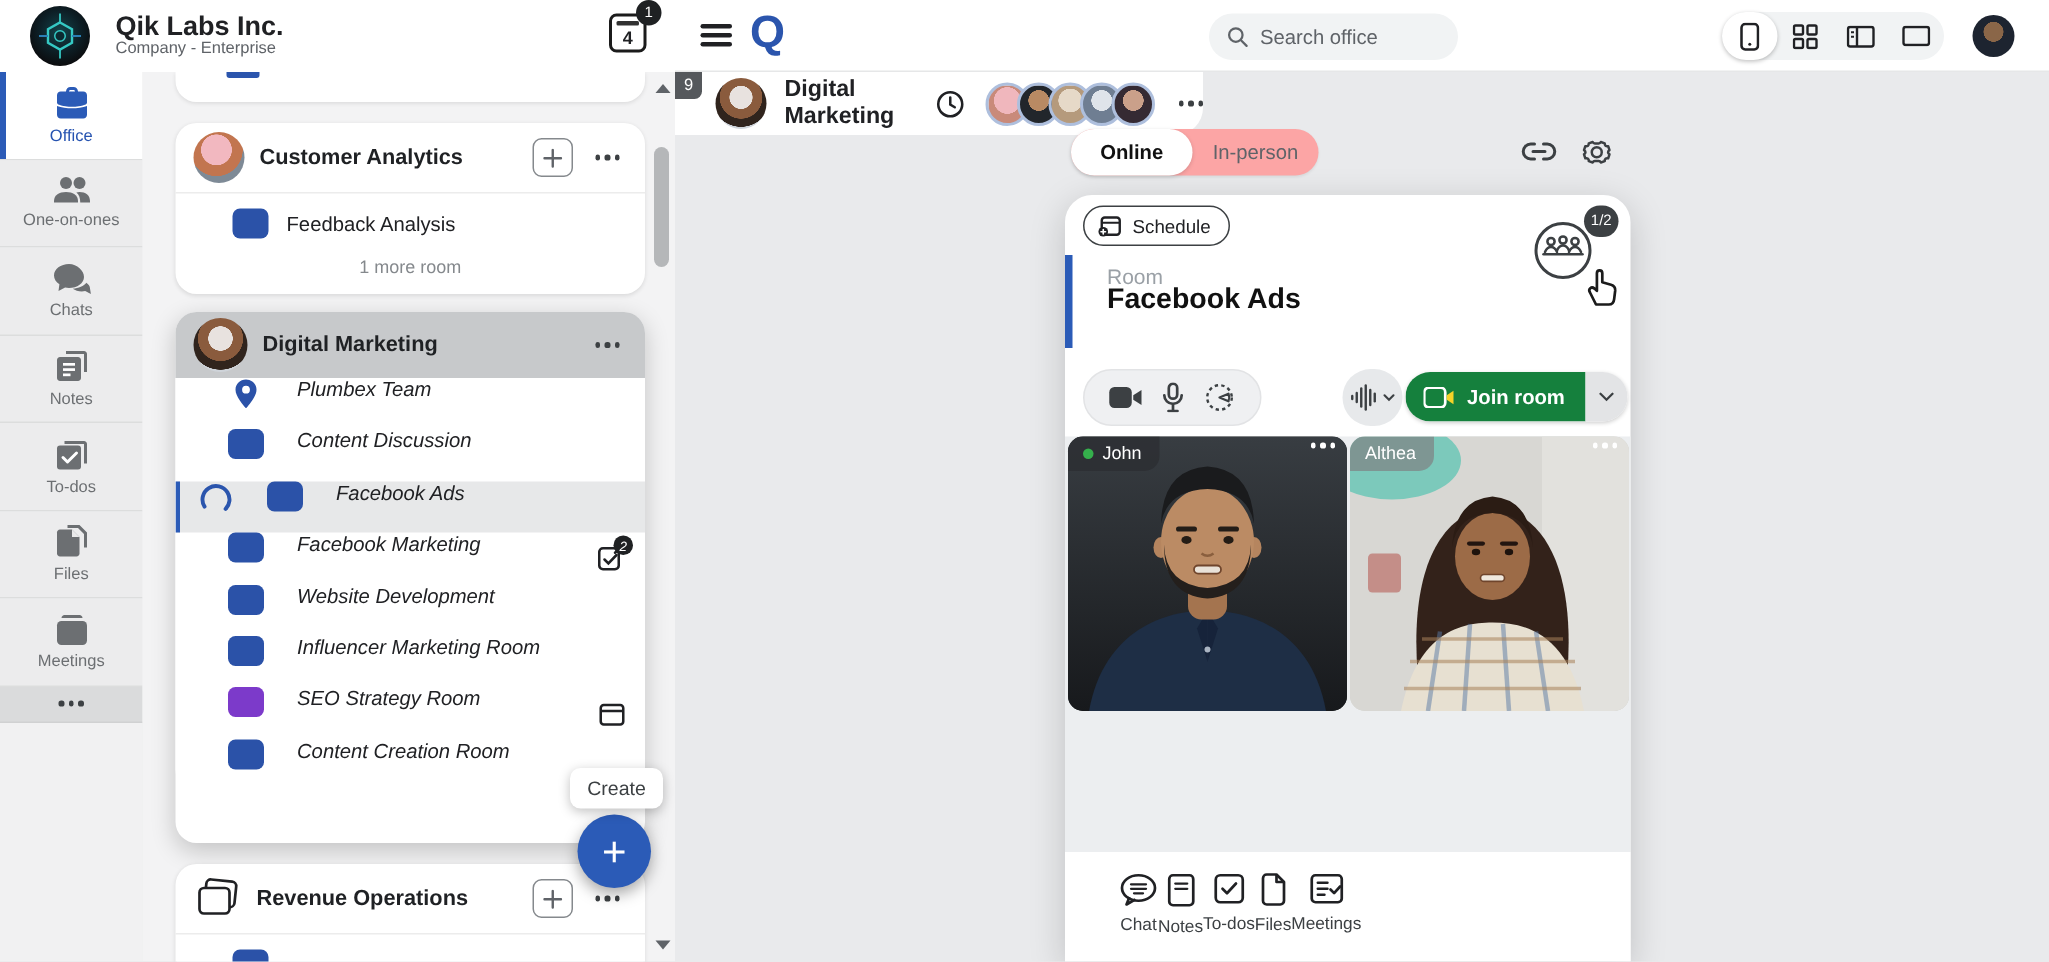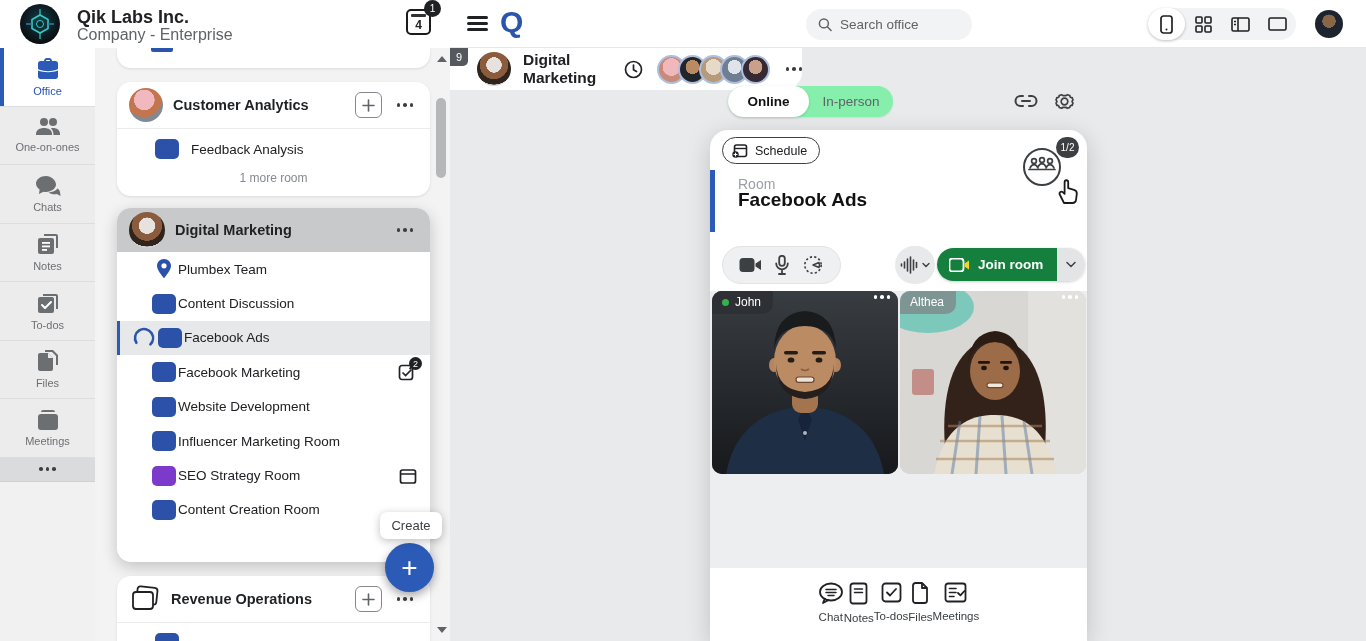--- a/index.html
+++ b/index.html
@@ -5,21 +5,21 @@
   * { margin:0; padding:0; box-sizing:border-box; }
   html,body { width:1366px; height:641px; overflow:hidden; }
   body { font-family:"Liberation Sans", sans-serif; background:#e9eaec; position:relative; color:#202124; }
   svg { display:block; }
 
   
   .hdr-left { position:absolute; left:0; top:0; width:450px; height:48px; background:#fff; z-index:6; }
   .ws-logo { position:absolute; left:20px; top:4px; width:40px; height:40px; border-radius:50%;
              background:radial-gradient(circle at 50% 42%, #14444a 0%, #0d1f26 45%, #0b0c0e 75%); overflow:hidden; }
   .ws-title { position:absolute; left:77px; top:7px; font-size:18px; font-weight:bold; color:#202124; }
-  .ws-sub { position:absolute; left:77px; top:26px; font-size:16px; color:#5f6368; }
+  .ws-sub { position:absolute; left:77px; top:26px; font-size:11px; color:#5f6368; }
   .date-chip { position:absolute; left:406px; top:9px; width:25px; height:26px; border:2px solid #1b1b1b; border-radius:5px;
                display:flex; align-items:flex-end; justify-content:center; font-size:12px; font-weight:bold; background:#fff; padding-bottom:1px;}
   .date-chip:before { content:""; position:absolute; top:3px; left:3px; right:3px; height:3px; background:#1b1b1b; border-radius:1px; opacity:.9;}
   .notif-badge { position:absolute; left:424px; top:0; width:17px; height:17px; border-radius:50%; background:#1f2123; color:#fff;
                  font-size:10px; display:flex; align-items:center; justify-content:center; z-index:7; }
 
   
   .rail { position:absolute; left:0; top:48px; width:95px; bottom:0; background:#f1f1f2; z-index:5; }
   .rail-item { height:58.5px; display:flex; flex-direction:column; align-items:center; justify-content:center; gap:4px;
                background:#ececed; border-bottom:1px solid #dcdddd; color:#6c6f72; font-size:11px; cursor:pointer; position:relative; }
@@ -45,21 +45,21 @@
   .sect-div { height:1px; background:#ececec; }
 
   .ca-card { top:34px; height:114px; }
   .room-row { height:40px; display:flex; align-items:center; gap:12px; padding-left:38px; font-size:13.5px; cursor:pointer; }
   .room-sq { width:24px; height:20px; border-radius:5px; background:#2b52a8; flex:none; }
   .more-rooms { text-align:center; font-size:12px; color:#85898d; padding-top:2px; }
 
   .dm-card { top:160px; height:354px; box-shadow:0 5px 16px rgba(0,0,0,.20); border-radius:14px; overflow:visible; }
   .dm-head { height:44px; background:#c7c9cb; border-radius:14px 14px 0 0; display:flex; align-items:center; padding:0 12px; gap:10px; }
   .dm-rooms { background:#fff; border-radius:0 0 14px 14px; overflow:hidden; }
-  .dm-row { height:34.4px; display:flex; align-items:center; gap:2px; padding-left:35px; font-size:13.5px; position:relative; cursor:pointer; }
+  .dm-row { height:34.4px; display:flex; align-items:flex-start; gap:22px; padding-left:35px; font-size:13.5px; position:relative; cursor:pointer;font-style:italic; }
   .dm-row .room-sq { margin:0; }
   .dm-row.selected { background:#e7e8e9; border-left:3px solid #2b5bb7; padding-left:12px; }
   .sq-purple { background:#7c3aca; }
   .row-right { position:absolute; right:13px; top:50%; transform:translateY(-50%); }
   .mini-badge { position:absolute; right:8px; top:2px; width:13px; height:13px; border-radius:50%; background:#1f2123; color:#fff; font-size:9px; display:flex; align-items:center; justify-content:center; }
 
   .rev-card { top:528px; height:120px; }
   .rev-icon { width:32px; height:30px; position:relative; flex:none;}
 
   .tooltip { position:absolute; left:285px; top:464px; width:62px; height:27px; background:#fff; border-radius:7px;
@@ -100,21 +100,21 @@
   .av-cluster { display:flex; margin-left:14px; }
   .av-cluster span { width:29px; height:29px; border-radius:50%; border:2px solid #aebfdd; margin-left:-8px; }
   .av-cluster span:first-child { margin-left:0; }
   .c1{background:radial-gradient(circle at 50% 40%, #f0b7bd 0 45%, #c98a7a 46%);}
   .c2{background:radial-gradient(circle at 50% 40%, #b98a63 0 35%, #22262b 36%);}
   .c3{background:radial-gradient(circle at 50% 40%, #e6d9c8 0 40%, #b59a7c 41%);}
   .c4{background:radial-gradient(circle at 50% 40%, #dfe4ea 0 35%, #6f7e92 36%);}
   .c5{background:radial-gradient(circle at 50% 40%, #caa08a 0 35%, #352a33 36%);}
   .hdr-dots { margin-left:16px; cursor:pointer; }
 
-  .tabs { position:absolute; left:278px; top:38px; width:165px; height:31px; background:#86efac; border-radius:16px; display:flex; z-index:4;
+  .tabs { position:absolute; left:264px; top:38px; width:165px; height:31px; background:#fca5a5; border-radius:16px; display:flex; z-index:4;
           box-shadow:0 1px 2px rgba(0,0,0,.08);}
   .tab { display:flex; align-items:center; justify-content:center; font-size:13.5px; color:#5f6368; cursor:pointer; }
   .tab.on { width:81px; background:#fff; border-radius:16px; font-weight:bold; color:#111; box-shadow:0 1px 3px rgba(0,0,0,.15); }
   .tab.off { flex:1; }
   .link-ico { position:absolute; left:564px; top:44px; cursor:pointer; }
   .gear-ico { position:absolute; left:604px; top:43px; cursor:pointer; }
 
   
   .room-card { position:absolute; left:260px; top:82px; width:377px; height:511px; background:#fff; border-radius:18px 18px 0 0;
                box-shadow:0 6px 24px rgba(0,0,0,.18); z-index:3; }
@@ -144,21 +144,21 @@
   .tile-john { left:2px; background:#22262a; }
   .tile-althea { left:190px; background:#d4d4d0; }
   .name-tag { position:absolute; left:0px; top:0px; border-radius:6px 0 10px 0; padding:4px 12px 5px 10px; font-size:12px; color:#fff;
               display:flex; align-items:center; gap:6px; z-index:2;}
   .tag-dark { background:rgba(43,45,48,.72); }
   .tag-lite { background:rgba(128,130,132,.72); }
   .odot { width:7px; height:7px; border-radius:50%; background:#35b04c; }
   .tile-dots { position:absolute; right:8px; top:4px; z-index:2; cursor:pointer; }
 
   .card-footer { position:absolute; left:0; top:438px; width:377px; height:73px; background:#fff;
-                 display:flex; justify-content:center; padding:14px 36px 0; }
+                 display:flex; justify-content:flex-start; padding:14px 36px 0; }
   .foot-item { display:flex; flex-direction:column; align-items:center; gap:7px; font-size:11.5px; color:#3c4043; cursor:pointer; }
 
   .dots3 { display:flex; gap:3px; }
   .dots3 i { width:3.5px; height:3.5px; border-radius:50%; background:#3c4043; }
   .dots3.lite i { background:#fff; }
 </style>
 </head>
 <body>
 
 <div class="hdr-left">

